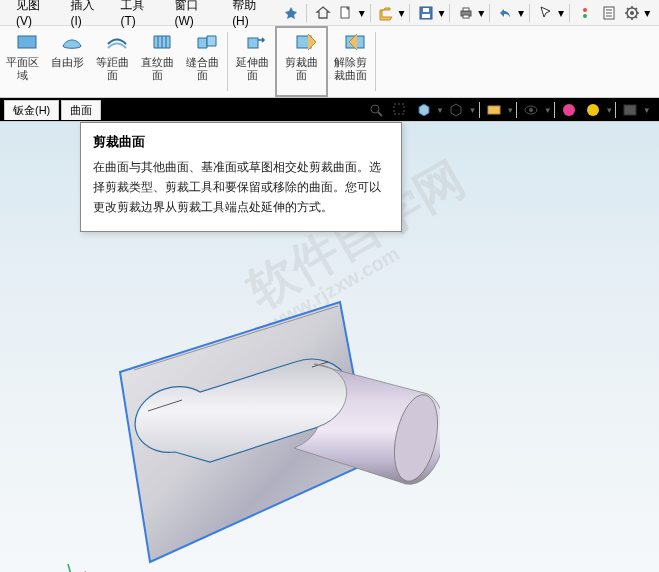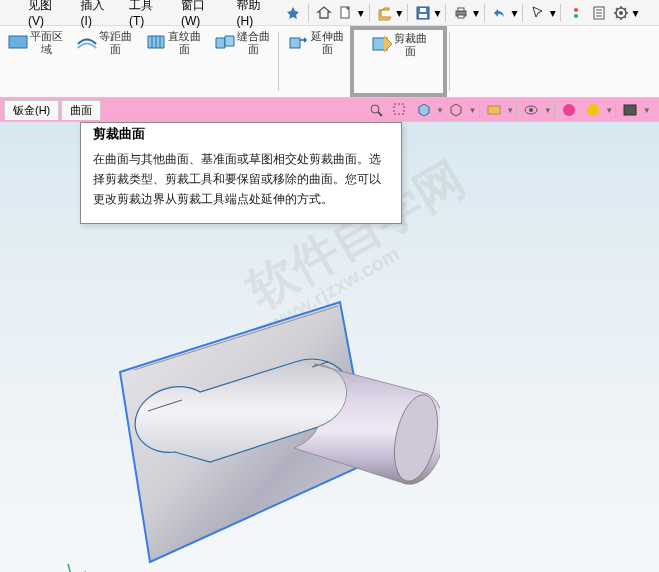--- a/index.html
+++ b/index.html
@@ -1,40 +1,40 @@
 <!DOCTYPE html>
 <html><head>
 <meta charset="utf-8">
 <style>
   * { margin: 0; padding: 0; box-sizing: border-box; }
   body { font-family: "Microsoft YaHei", Arial, sans-serif; font-size: 12px; background: #fff; width: 659px; height: 572px; overflow: hidden; position: relative; }
   
-  .menubar { height: 26px; display: flex; align-items: center; background: #f5f5f5; border-bottom: 1px solid #ddd; padding: 0 20px; }
+  .menubar { height: 26px; display: flex; align-items: center; background: #f5f5f5; border-bottom: 1px solid #ddd; padding: 0 8px; }
   .menubar .menu-item { padding: 0 8px; cursor: pointer; }
   .menubar .sep { width: 1px; height: 18px; background: #ccc; margin: 0 4px; }
   .menubar .icon-btn { width: 22px; height: 22px; display: flex; align-items: center; justify-content: center; margin: 0 1px; cursor: pointer; }
   .menubar .dropdown { width: 8px; display: flex; align-items: center; justify-content: center; }
   
   .ribbon { height: 72px; display: flex; background: #fafafa; border-bottom: 1px solid #ccc; }
-  .ribbon-item { display: flex; flex-direction: row; align-items: flex-start; justify-content: flex-start; padding: 4px 6px 2px; cursor: pointer; min-width: 38px; }
+  .ribbon-item { display: flex; flex-direction: column; align-items: flex-end; justify-content: flex-start; padding: 4px 6px 2px; cursor: pointer; min-width: 38px; }
   .ribbon-item .ric { width: 24px; height: 24px; margin-bottom: 2px; }
   .ribbon-item .rlabel { font-size: 11px; text-align: center; line-height: 13px; color: #333; }
   .ribbon-sep { width: 1px; background: #ccc; margin: 6px 2px; }
-  .ribbon-item.highlighted { border: 4px solid #a3a3a3; padding: 2px 16px 0; }
-  
-  .tabbar { height: 24px; display: flex; align-items: center; background: #f9a8d4; border-bottom: 1px solid #ccc; padding: 0 4px; }
+  .ribbon-item.highlighted { border: 2px solid #a3a3a3; padding: 2px 8px 0; }
+  
+  .tabbar { height: 24px; display: flex; align-items: center; background: #000000; border-bottom: 1px solid #ccc; padding: 0 4px; }
   .tabbar .tab { padding: 2px 8px; margin-right: 2px; background: #f8f8f8; border: 1px solid #ccc; border-bottom: none; cursor: pointer; font-size: 11px; }
   .tabbar .spacer { flex: 1; }
   .view-toolbar { display: flex; align-items: center; gap: 4px; padding-right: 6px; }
   .view-toolbar .vt-btn { width: 20px; height: 20px; display: flex; align-items: center; justify-content: center; cursor: pointer; }
   .vt-sep { width: 1px; height: 16px; background: #bbb; }
   
   .viewport { position: absolute; left: 0; right: 0; top: 122px; bottom: 0; background: linear-gradient(to bottom, #d8e8f0 0%, #e8f0f5 40%, #f5f8fa 100%); overflow: hidden; }
   
-  .tooltip { position: absolute; left: 80px; top: 122px; width: 322px; background: #fff; border: 1px solid #888; padding: 2px 12px 14px; z-index: 10; box-shadow: 2px 2px 6px rgba(0,0,0,0.15); }
+  .tooltip { position: absolute; left: 80px; top: 122px; width: 322px; background: #fff; border: 1px solid #888; padding: 10px 12px 14px; z-index: 10; box-shadow: 2px 2px 6px rgba(0,0,0,0.15); }
   .tooltip .tt-title { font-weight: bold; font-size: 13px; margin-bottom: 6px; }
   .tooltip .tt-body { font-size: 12px; line-height: 20px; color: #222; }
   
   .watermark { position: absolute; left: 240px; top: 80px; transform: rotate(-30deg); font-size: 48px; color: rgba(180,180,180,0.25); font-weight: bold; pointer-events: none; white-space: nowrap; }
   .watermark .small { font-size: 20px; display: block; margin-top: -8px; }
   
   .model-part { position: absolute; left: 60px; top: 140px; width: 380px; height: 330px; }
   
   svg { display: block; }
 </style>
@@ -131,20 +131,26 @@
 
 <div class="ribbon">
   <div class="ribbon-item">
     <svg class="ric" width="24" height="24">
         <rect x="3" y="6" width="18" height="12" fill="#6ab0e0" stroke="#2a6ca0"></rect>
       </svg>
     <span class="rlabel">平面区<br>域</span>
   </div>
   <div class="ribbon-item">
     <svg class="ric" width="24" height="24">
+        <path d="M3 16c4-8 14-8 18 0 0 3-18 3-18 0z" fill="#8cc8e8" stroke="#2a6ca0"></path>
+      </svg>
+    <span class="rlabel">自由形</span>
+  </div>
+  <div class="ribbon-item">
+    <svg class="ric" width="24" height="24">
         <path d="M3 14c6-6 12-6 18 0" fill="none" stroke="#2a6ca0" stroke-width="2"></path>
         <path d="M3 18c6-6 12-6 18 0" fill="none" stroke="#7ab6dc" stroke-width="2"></path>
       </svg>
     <span class="rlabel">等距曲<br>面</span>
   </div>
   <div class="ribbon-item">
     <svg class="ric" width="24" height="24">
         <path d="M4 6l16 0 0 12-16 0z" fill="#8cc8e8" stroke="#2a6ca0"></path>
         <line x1="8" y1="6" x2="8" y2="18" stroke="#2a6ca0"></line>
         <line x1="12" y1="6" x2="12" y2="18" stroke="#2a6ca0"></line>
@@ -166,20 +172,27 @@
         <path d="M13 10h6m-2-2 2 2-2 2" fill="none" stroke="#2a6ca0" stroke-width="1.5"></path>
       </svg>
     <span class="rlabel">延伸曲<br>面</span>
   </div>
   <div class="ribbon-item highlighted">
     <svg class="ric" width="24" height="24">
         <rect x="3" y="6" width="14" height="12" fill="#8cc8e8" stroke="#2a6ca0"></rect>
         <path d="M14 4l8 8-8 8" fill="#f0c060" stroke="#b8902e"></path>
       </svg>
     <span class="rlabel">剪裁曲<br>面</span>
+  </div>
+  <div class="ribbon-item">
+    <svg class="ric" width="24" height="24">
+        <rect x="3" y="6" width="18" height="12" fill="#8cc8e8" stroke="#2a6ca0"></rect>
+        <path d="M14 4l-8 8 8 8" fill="#f0c060" stroke="#b8902e"></path>
+      </svg>
+    <span class="rlabel">解除剪<br>裁曲面</span>
   </div>
   <div class="ribbon-sep"></div>
 </div>
 
 <div class="tabbar">
   <span class="tab">钣金(H)</span>
   <span class="tab">曲面</span>
   <span class="spacer"></span>
   <div class="view-toolbar">
     <span class="vt-btn">

